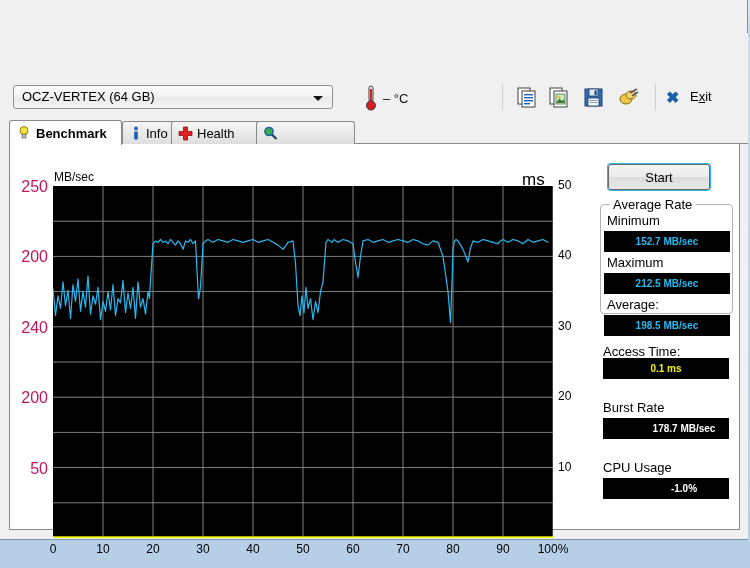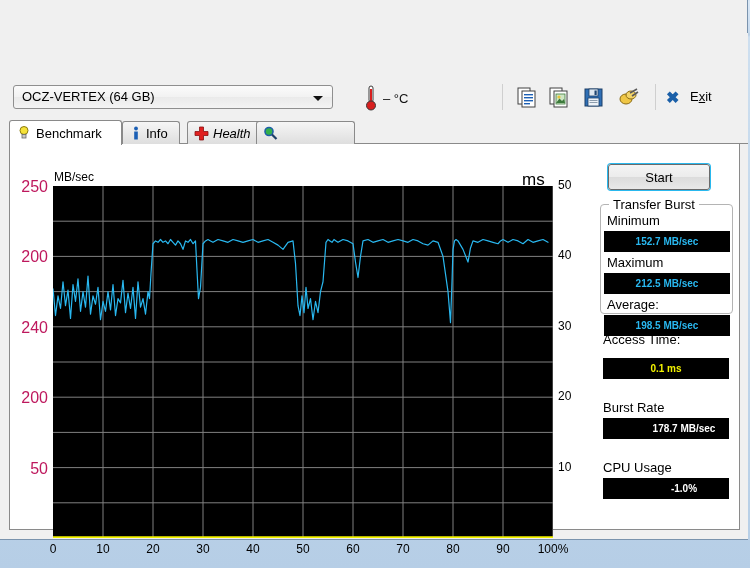--- a/index.html
+++ b/index.html
@@ -106,26 +106,26 @@
     position:absolute;top:0;height:23px;box-sizing:border-box;
     border:1px solid #8a8a8a;border-bottom:none;
     border-radius:3px 3px 0 0;
     background:linear-gradient(180deg,#f6f6f6 0%,#ebebeb 45%,#dedede 100%);
     cursor:default;
   }
   .tab.active{
     background:#ffffff;height:25px;top:-1px;border-color:#8a8a8a;z-index:3;
   }
   .tab .tlabel{position:absolute;top:4px;font-size:13px;color:#000;white-space:nowrap;}
-  .tab.active .tlabel{top:5px;}
+  .tab.active .tlabel{top:5px;font-weight:bold;}
   #tab-benchmark{left:0;width:113px;}
   #tab-benchmark .tlabel{left:26px;}
   #tab-info{left:113px;width:58px;}
   #tab-info .tlabel{left:23px;}
-  #tab-health{left:178px;width:97px;font-style:italic;}
+  #tab-health{left:162px;width:97px;}
   #tab-health .tlabel{left:25px;}
   #tab-errorscan{left:247px;width:99px;}
   #tab-errorscan .tlabel{left:25px;margin-top:40px;}
   #tab-strip-line{position:absolute;left:9px;top:110px;width:739px;height:1px;background:#8a8a8a;}
   #panel{
     position:absolute;left:9px;top:111px;width:731px;height:386px;
     background:#ffffff;border:1px solid #8a8a8a;border-top:none;box-sizing:border-box;
   }
   
   #chart-wrap{position:absolute;left:0;top:0;width:575px;height:386px;}
@@ -357,36 +357,36 @@
         </div>
       </div>
 
       <div id="results">
 
         <div id="start-btn">
           <div id="start-label">Start</div>
         </div>
 
         <div class="group" id="g-transfer">
-          <div class="group-title">Transfer Burst</div>
+          <div class="group-title">Average Rate</div>
           <div class="field-label" style="left:6px;top:8px">Minimum</div>
           <div class="lcd cyan" style="left:3px;top:26px">
               <span>152.7 MB/sec</span>
             </div>
           <div class="field-label" style="left:6px;top:50px">Maximum</div>
           <div class="lcd cyan" style="left:3px;top:68px">
               <span>212.5 MB/sec</span>
             </div>
           <div class="field-label" style="left:6px;top:92px">Average:</div>
           <div class="lcd cyan" style="left:3px;top:110px">
               <span>198.5 MB/sec</span>
             </div>
         </div>
 
-        <div class="field-label" style="left:11px;top:188px">Access Time:</div>
+        <div class="field-label" style="left:11px;top:200px">Access Time:</div>
         <div class="lcd yellow" style="left:11px;top:214px">
             <span>0.1 ms</span>
           </div>
 
         <div class="field-label" style="left:11px;top:256px">Burst Rate</div>
         <div class="lcd white" style="left:11px;top:274px">
             <span>178.7 MB/sec</span>
           </div>
 
         <div class="field-label" style="left:11px;top:316px">CPU Usage</div>

